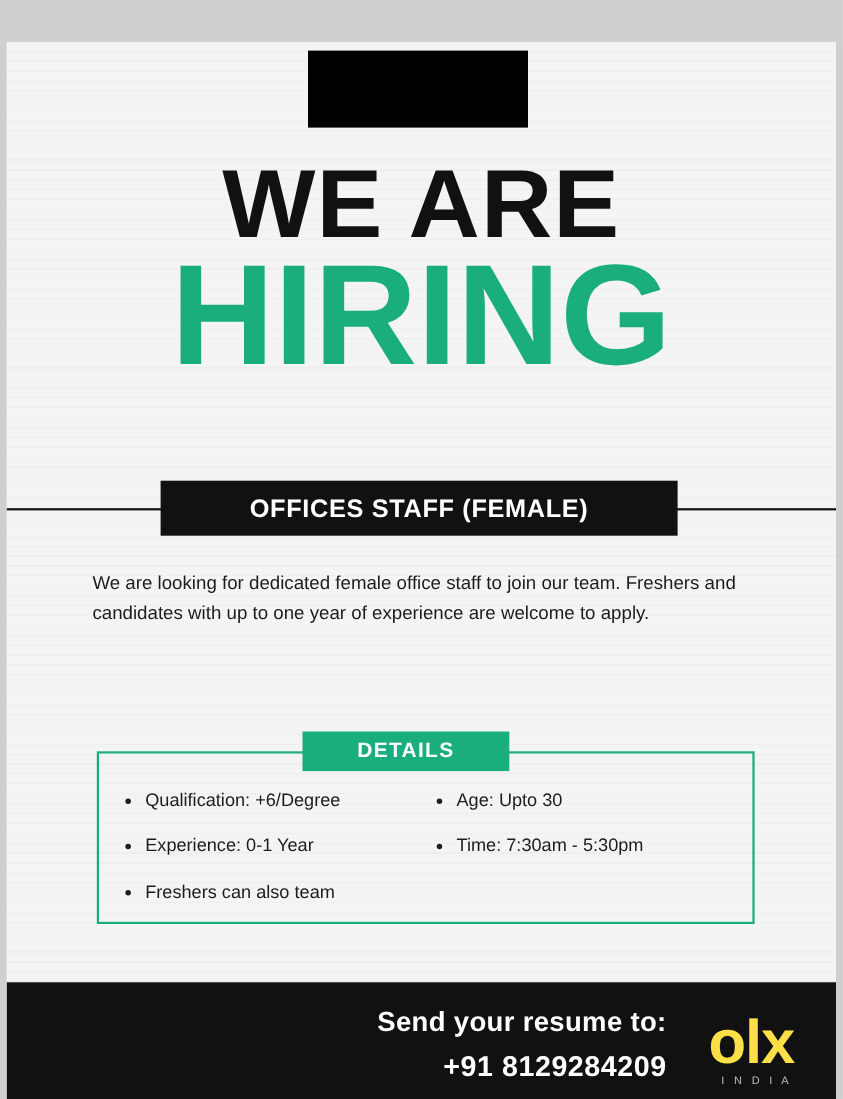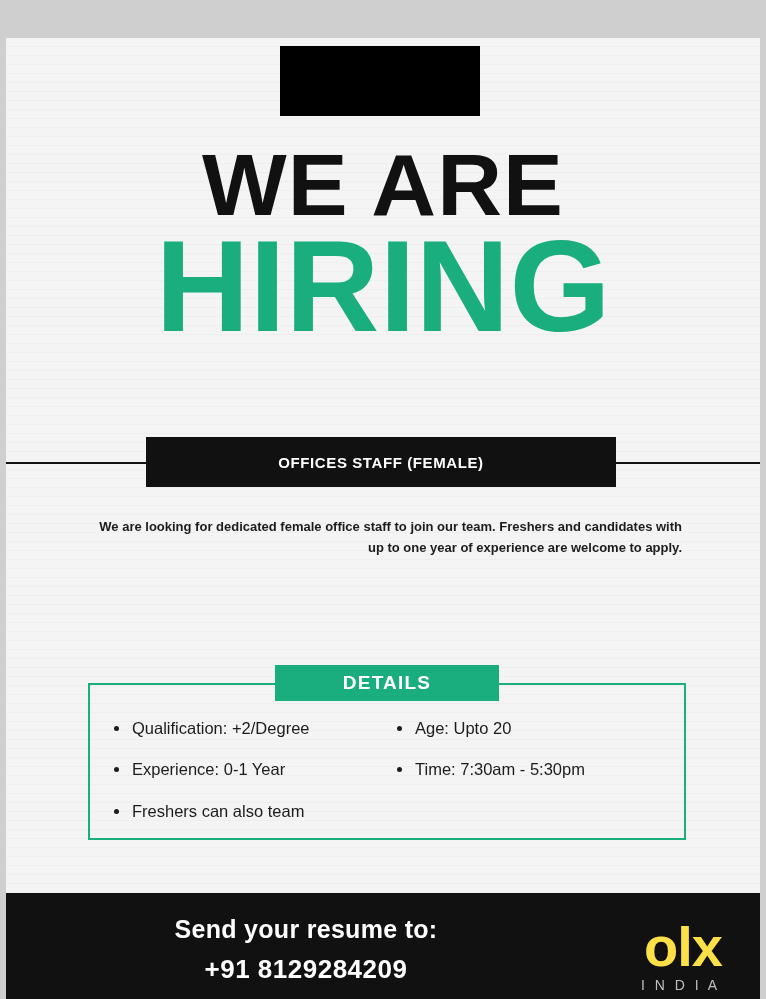--- a/index.html
+++ b/index.html
@@ -81,50 +81,49 @@
     position: absolute;
     left: 140px;
     top: 399px;
     width: 470px;
     height: 50px;
     background: #111111;
     color: #ffffff;
     display: flex;
     align-items: center;
     justify-content: center;
-    font-size: 15px;
+    font-size: 23px;
     font-weight: bold;
     letter-spacing: 0.6px;
   }
   .intro {
     position: absolute;
     left: 78px;
     top: 478px;
     width: 598px;
-    text-align: right;
-    font-size: 13px;
+    text-align: left;
+    font-size: 17px;
     line-height: 1.65;
     color: #1c1c1c;
-    font-weight: bold;
   }
   
   .details-box {
     position: absolute;
     left: 82px;
     top: 645px;
     width: 598px;
     height: 157px;
     border: 2px solid #1aae7e;
     background: transparent;
   }
   .details-tab {
     position: absolute;
     left: 269px;
     top: 627px;
-    width: 224px;
+    width: 188px;
     height: 36px;
     background: #1aae7e;
     color: #fff;
     display: flex;
     align-items: center;
     justify-content: center;
     font-size: 19px;
     font-weight: bold;
     letter-spacing: 1.2px;
   }
@@ -165,21 +164,21 @@
     top: 855px;
     width: 754px;
     height: 112px;
     background: #111111;
   }
   .footer-text {
     position: absolute;
     left: 0;
     top: 22px;
     width: 600px;
-    text-align: center;
+    text-align: right;
     color: #ffffff;
   }
   .send-label {
     font-size: 25px;
     font-weight: bold;
     letter-spacing: 0.3px;
   }
   .phone {
     margin-top: 10px;
     font-size: 26px;
@@ -194,21 +193,21 @@
     font-size: 56px;
     font-weight: bold;
     letter-spacing: -1px;
     line-height: 1;
   }
   .olx-sub {
     position: absolute;
     right: 40px;
     top: 84px;
     color: #bfbfbf;
-    font-size: 14px;
+    font-size: 10px;
     letter-spacing: 3px;
   }
   .bottom-strip {
     position: absolute;
     left: 0;
     top: 967px;
     width: 754px;
     height: 32px;
     background: #1aae7e;
   }
@@ -230,28 +229,28 @@
     <div class="role-bar">OFFICES STAFF (FEMALE)</div>
 
     <div class="intro">We are looking for dedicated female office staff to join our team. Freshers and candidates with up to one year of experience are welcome to apply.</div>
 
     <div class="details-box"></div>
     <div class="details-tab">DETAILS</div>
 
     <div class="details-cols">
       <div class="det-col col-left">
         <ul>
-          <li>Qualification: +2/Degree</li>
+          <li>Qualification: +6/Degree</li>
           <li>Experience: 0-1 Year</li>
           <li>Freshers can also team</li>
         </ul>
       </div>
       <div class="det-col col-right">
         <ul>
-          <li>Age: Upto 20</li>
+          <li>Age: Upto 30</li>
           <li>Time: 7:30am - 5:30pm</li>
         </ul>
       </div>
     </div>
 
     <div class="footer">
       <div class="footer-text">
         <div class="send-label">Send your resume to:</div>
         <div class="phone">+91 8129284209</div>
       </div>

